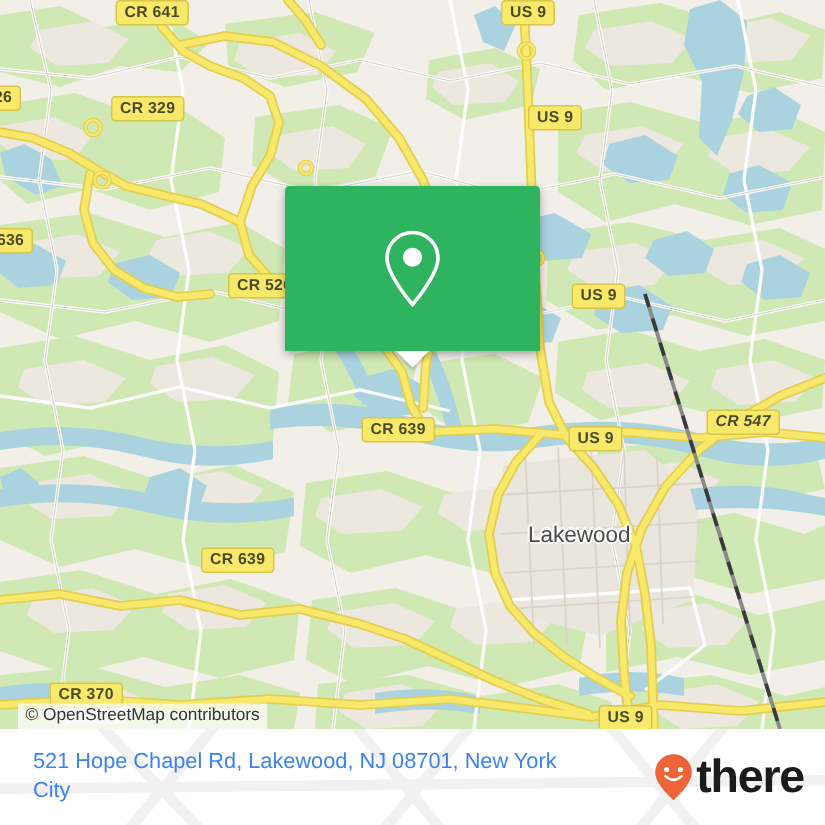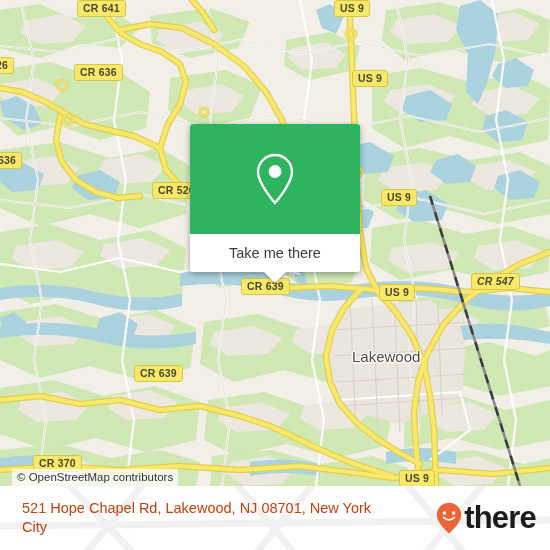--- a/index.html
+++ b/index.html
@@ -133,21 +133,21 @@
     left: 0; top: 0;
     opacity: 1;
   }
   #footer-address {
     position: absolute;
     left: 22px;
     top: 13px;
     width: 360px;
     font-size: 14.5px;
     line-height: 19px;
-    color: #c2410c;
+    color: #3b82f6;
     font-family: "Liberation Sans", sans-serif;
   }
   #brand {
     position: absolute;
     right: 14px;
     top: 16px;
     display: flex;
     align-items: center;
     height: 32px;
   }
@@ -349,21 +349,21 @@
 
         <g>
           <path d="M430 196 L520 486" stroke="#8a8a8a" stroke-width="2.6" fill="none"></path>
           <path d="M430 196 L520 486" stroke="#3a3a3a" stroke-width="2.4" fill="none" stroke-dasharray="9 8"></path>
         </g>
       </g>
     </svg>
 
     <div class="shield" style="left:77px;  top:0px;">CR 641</div>
     <div class="shield" style="left:334px; top:0px;">US 9</div>
-    <div class="shield" style="left:74px;  top:64px;">CR 636</div>
+    <div class="shield" style="left:74px;  top:64px;">CR 329</div>
     <div class="shield" style="left:352px; top:70px;">US 9</div>
     <div class="shield" style="left:-10px; top:57px;">26</div>
     <div class="shield" style="left:-8px;  top:152px;">636</div>
     <div class="shield" style="left:152px; top:182px;">CR 526</div>
     <div class="shield" style="left:381px; top:189px;">US 9</div>
     <div class="shield" style="left:471px; top:273px;font-style:italic;">CR 547</div>
     <div class="shield" style="left:241px; top:278px;">CR 639</div>
     <div class="shield" style="left:379px; top:284px;">US 9</div>
     <div class="shield" style="left:134px; top:365px;">CR 639</div>
     <div class="shield" style="left:33px;  top:455px;">CR 370</div>
@@ -371,21 +371,20 @@
 
     <div class="place-label" style="left:352px; top:348px;">Lakewood</div>
 
     <div id="popup">
       <div id="popup-green">
         <svg width="46" height="56" viewBox="0 0 46 56">
           <path d="M23 4 C13.6 4 6 11.6 6 21 C6 32.5 23 52 23 52 C23 52 40 32.5 40 21 C40 11.6 32.4 4 23 4 Z" fill="none" stroke="#ffffff" stroke-width="2.4"></path>
           <circle cx="23" cy="20.5" r="6.4" fill="#ffffff"></circle>
         </svg>
       </div>
-      <div id="popup-action">Take me there</div>
       <div id="popup-tail"></div>
     </div>
 
     <div id="attribution">© OpenStreetMap contributors</div>
   </div>
 
   <div id="footer">
     <svg id="footer-watermark" width="550" height="64">
       <g stroke="#f1f1f1" stroke-width="7" fill="none">
         <path d="M60 -10 L140 74"></path>

